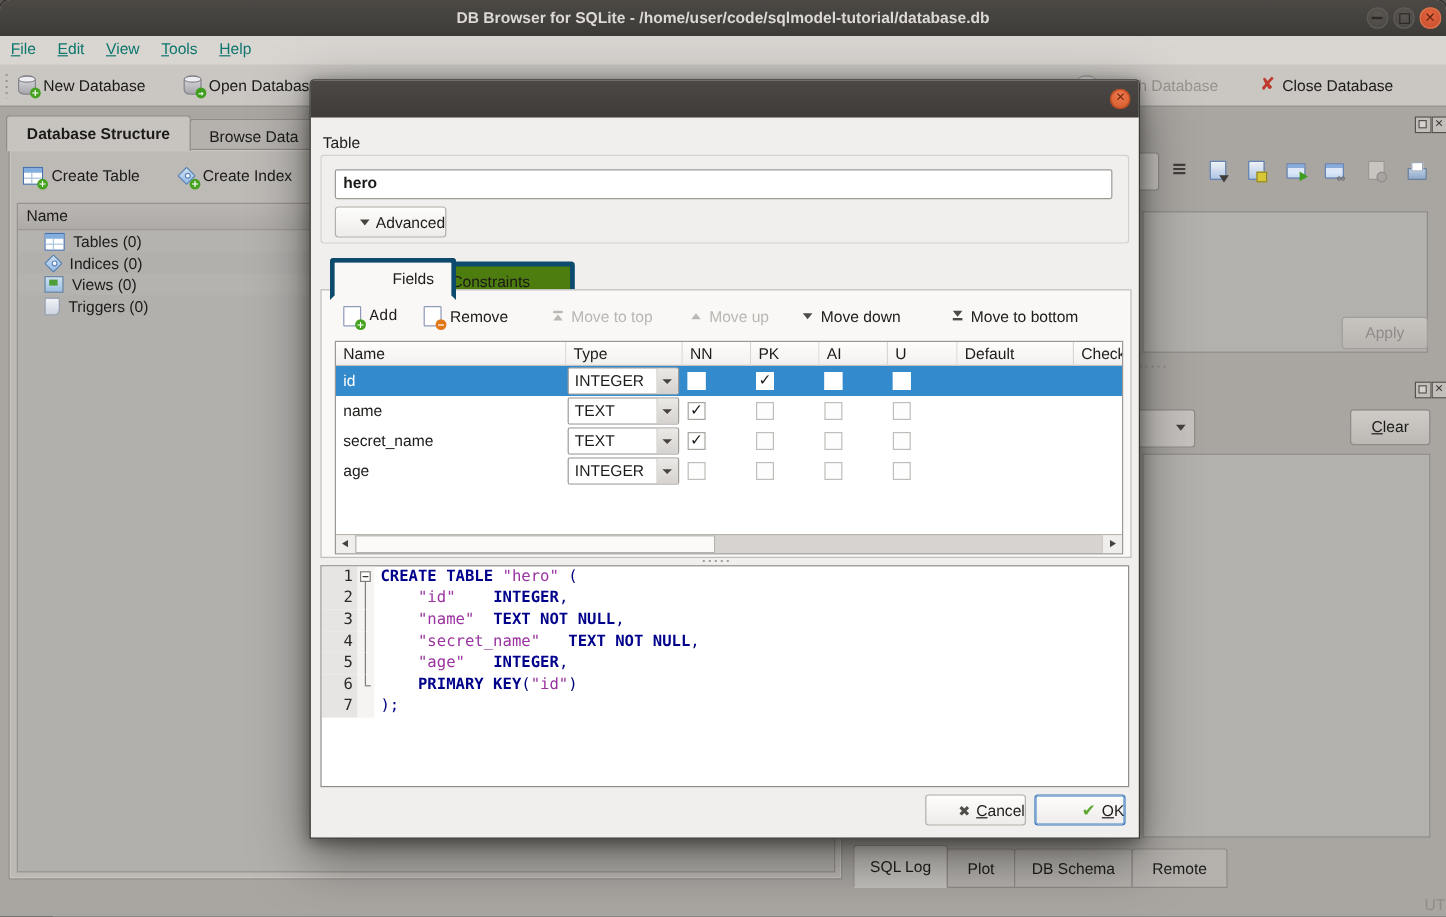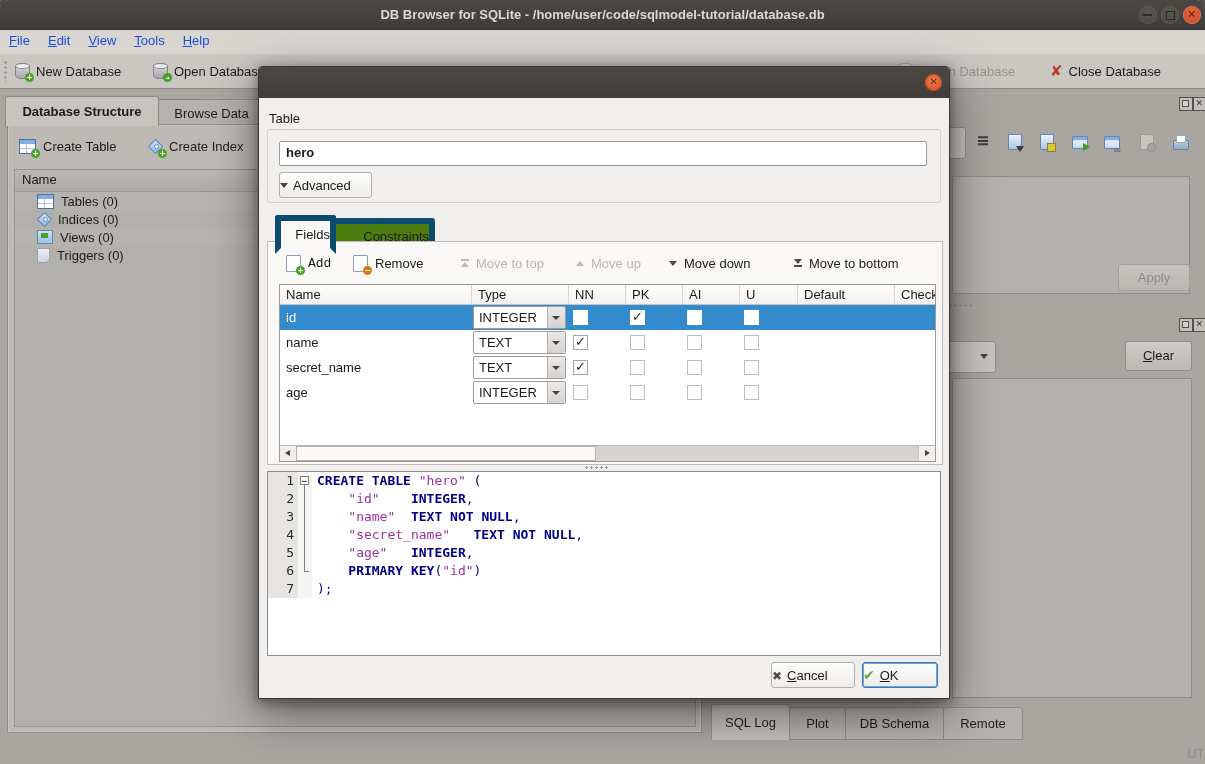--- a/index.html
+++ b/index.html
@@ -16,21 +16,21 @@
   .wbtn{position:absolute;top:6px;width:18px;height:18px;border-radius:50%;
     background:radial-gradient(circle at 50% 35%,#5b5853,#474440);box-shadow:inset 0 0 0 1px #5f5c57;}
   .wbtn::before{content:"";position:absolute;color:#2c2a27;font-weight:bold;}
   .wbtn.min::before{content:"";left:4px;top:8px;width:9px;height:2px;background:#2c2a27;}
   .wbtn.max::before{content:"";left:5px;top:5px;width:7px;height:7px;border:1.5px solid #2c2a27;background:none;}
   .wbtn.close{background:radial-gradient(circle at 50% 35%,#e4663f,#c2492b);box-shadow:inset 0 0 0 1px #d8754f;}
   .wbtn.close::before{content:"✕";left:4px;top:2px;font-size:11px;color:#5c2413;}
 
   
   .menubar{left:0;top:30px;width:1205px;height:24px;background:#d9d6d2;border-bottom:1px solid #bab7b3;}
-  .menuitem{display:inline-block;padding:3px 9px 0 9px;height:21px;color:#1d4ed8;}
+  .menuitem{display:inline-block;padding:3px 9px 0 9px;height:21px;color:#0f766e;}
   .menuitem u{text-decoration:underline;}
 
   
   .toolbar{left:0;top:54px;width:1205px;height:34px;background:#cac7c3;border-bottom:1px solid #8f8c88;}
   .tb-handle{position:absolute;left:3px;top:6px;width:5px;height:22px;
     background:radial-gradient(circle,#979490 1px,transparent 1.3px) 0 0/5px 5px;}
   .tbtn-main{position:absolute;top:5px;height:24px;display:flex;align-items:center;gap:6px;white-space:nowrap;}
   .tbtn-main .lbl{padding-top:1px;}
   .tbtn-main.disabled .lbl{color:#98958f;}
   .cyl{width:13px;height:14px;position:relative;border-radius:6px/4px;
@@ -122,28 +122,28 @@
     border-radius:3px 3px 0 0;}
   .dlg-title{position:absolute;left:0;right:0;top:8px;text-align:center;color:#f0eeeb;font-weight:bold;}
   .dlg-close{position:absolute;right:7px;top:7px;width:17px;height:17px;border-radius:50%;
     background:radial-gradient(circle at 50% 35%,#ef7a4e,#cf5426);box-shadow:inset 0 0 0 1px #b84a20;}
   .dlg-close::before{content:"✕";position:absolute;left:4.5px;top:1.5px;font-size:10px;color:#6b2a10;}
   .dlg-label{position:absolute;color:#1c1b19;}
   .groupbox{position:absolute;border:1px solid #d4d1cd;border-radius:3px;}
   .txt-input{position:absolute;background:#fff;border:1px solid #9e9b97;border-radius:2px;
     padding:3px 6px;font-weight:bold;box-sizing:border-box;}
   .btn{position:absolute;height:26px;background:linear-gradient(#fdfdfc,#eeecea);border:1px solid #b3afaa;
-    border-radius:3px;display:flex;align-items:center;justify-content:flex-start;gap:5px;box-sizing:border-box;}
+    border-radius:3px;display:flex;align-items:center;justify-content:flex-end;gap:5px;box-sizing:border-box;}
   .btn u{text-decoration:underline;}
   .btn.default{border-color:#3a79bd;box-shadow:0 0 0 1px #7aa6d4 inset;}
   .adv-tri{width:0;height:0;border-left:4px solid transparent;border-right:4px solid transparent;border-top:5px solid #46433f;}
   .x-ico::before{content:"✖";color:#4f4c49;font-size:12px;}
   .ok-ico::before{content:"✔";color:#61a832;font-size:14px;font-weight:bold;}
 
-  .dtab{position:absolute;border:6px solid #0c4a6e;border-radius:3px 3px 0 0;display:flex;align-items:center;justify-content:flex-end;}
+  .dtab{position:absolute;border:4px solid #0c4a6e;border-radius:3px 3px 0 0;display:flex;align-items:center;justify-content:flex-start;padding-left:48px;}
   .dtab.active{background:#f9f8f6;border-bottom-color:#f9f8f6;z-index:2;}
   .dtab.inactive{background:#4d7c0f;}
   .dlg-panel{position:absolute;background:#f9f8f6;border:1px solid #bfbcb8;}
 
   .action{position:absolute;top:184px;height:24px;display:flex;align-items:center;gap:7px;white-space:nowrap;}
   .action.disabled{color:#b9b6b2;}
   .page{width:13px;height:15px;background:#fff;border:1px solid #8f9ab8;border-radius:1px;position:relative;}
   .page::after{position:absolute;right:-5px;bottom:-4px;width:9px;height:9px;border-radius:50%;
     color:#fff;font:bold 8px/9px "DejaVu Sans",sans-serif;text-align:center;}
   .page.add::after{content:"+";background:#44a21f;}

